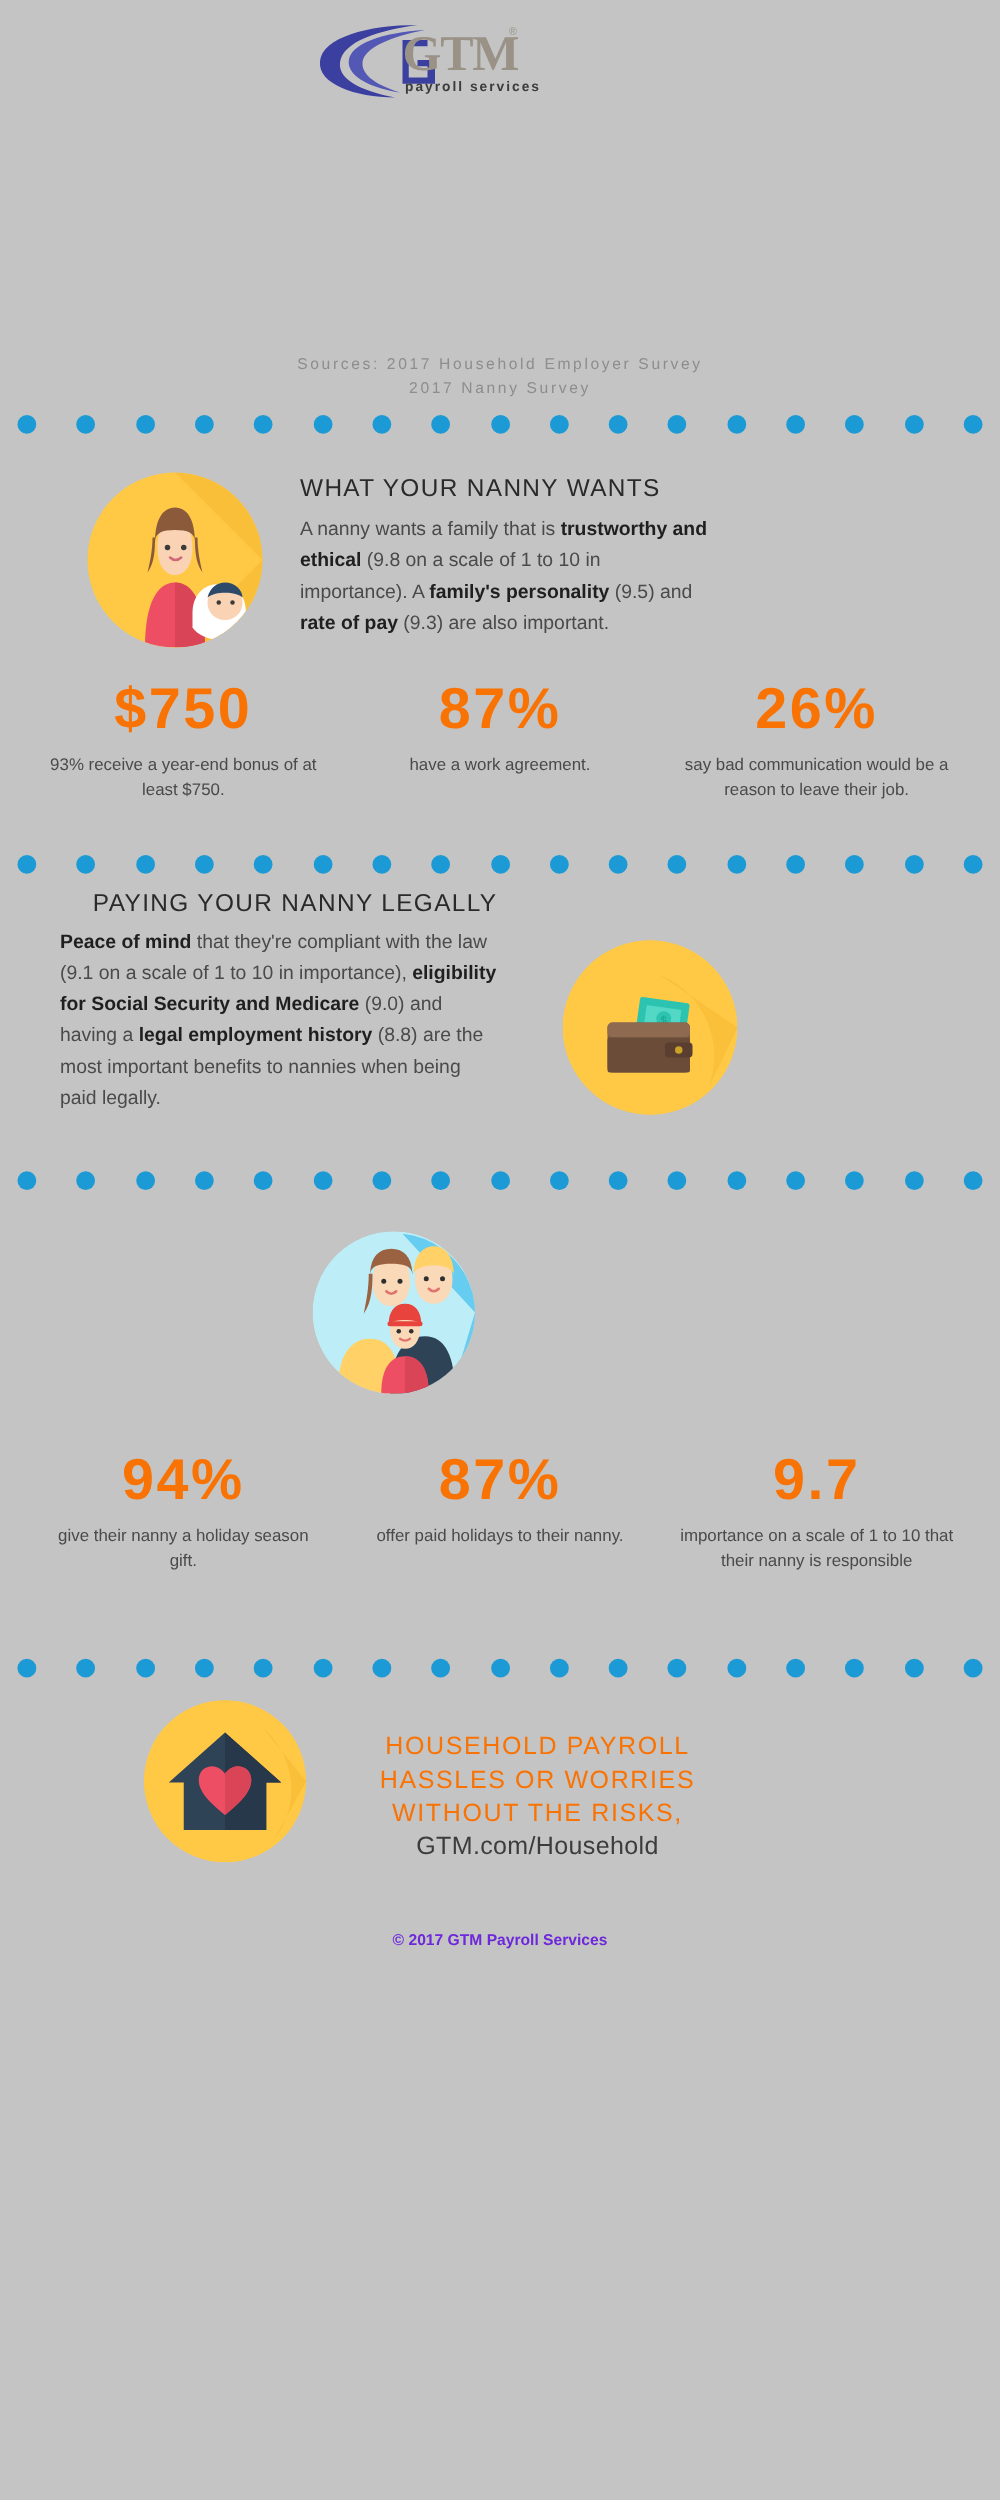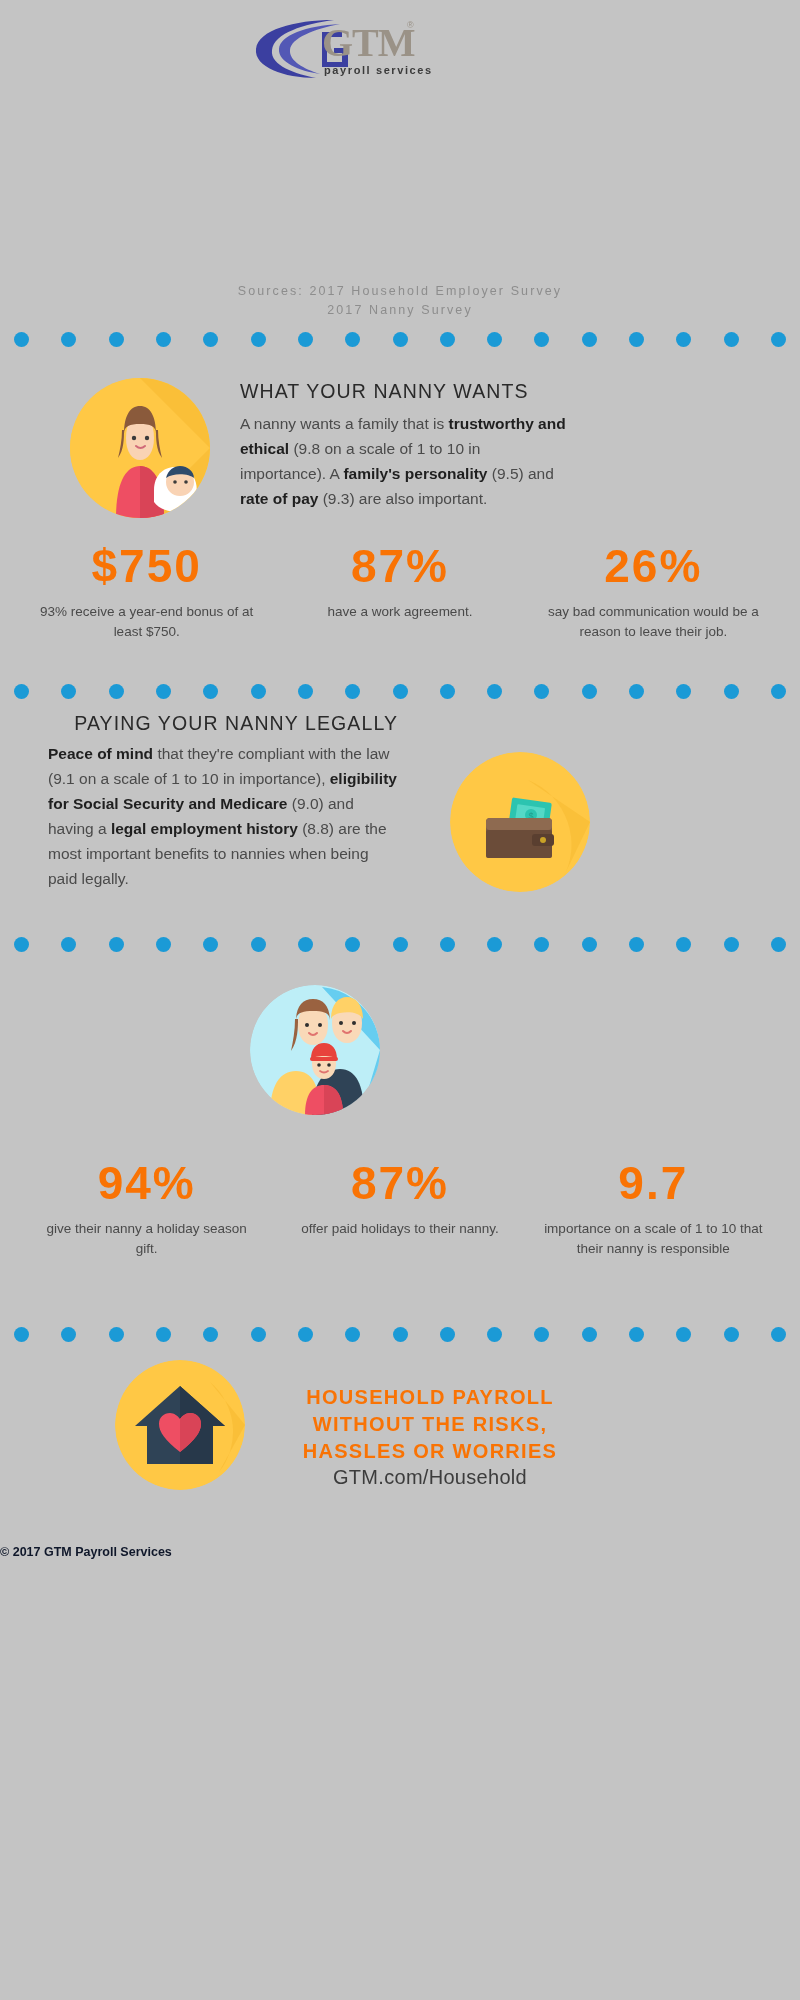--- a/index.html
+++ b/index.html
@@ -49,23 +49,23 @@
   
   .stat-row{position:absolute;left:20px;width:760px;display:flex;}
   .stat{flex:1;text-align:center;}
   .stat .num{color:#f97304;font-weight:700;font-size:46px;letter-spacing:2px;line-height:56px;}
   .stat .cap{color:#4a4a4a;font-size:13.5px;line-height:20px;margin-top:8px;padding:0 14px;}
 
   
   .circ{position:absolute;border-radius:50%;overflow:hidden;}
 
   
-  .cta{position:absolute;color:#f97304;font-weight:700;font-size:20px;line-height:27px;letter-spacing:1.3px;text-align:center;}
+  .cta{position:absolute;color:#f97304;font-weight:400;font-size:20px;line-height:27px;letter-spacing:1.3px;text-align:center;}
   .cta-url{position:absolute;color:#3c3c3c;font-size:20px;text-align:center;letter-spacing:.3px;}
-  .copyright{position:absolute;left:0;width:800px;text-align:left;color:#0f172a;font-size:12.5px;font-weight:700;}
+  .copyright{position:absolute;left:0;width:800px;text-align:center;color:#6d28d9;font-size:12.5px;font-weight:700;}
 </style>
 </head>
 <body>
 
 <div class="page">
 
   <div class="logo-wrap">
     <div class="logo">
       <span>
         <svg width="200" height="66" viewBox="0 0 200 66">
@@ -277,20 +277,20 @@
       <path d="M95 22 A65 65 0 0 1 104 112 L130 65 Z" fill="#f5b82e" opacity=".55"></path>
       <path d="M65 26 L110 66 L98 66 L98 104 L32 104 L32 66 L20 66 Z" fill="#2f4356"></path>
       <path d="M65 26 L110 66 L98 66 L98 104 L65 104 Z" fill="#27384a"></path>
       <path d="M65 92 C50 80 44 72 44 64 C44 57 49 53 55 53 C59 53 63 56 65 59 C67 56 71 53 75 53 C81 53 86 57 86 64 C86 72 80 80 65 92 Z" fill="#ee4e63"></path>
       <path d="M65 59 C67 56 71 53 75 53 C81 53 86 57 86 64 C86 72 80 80 65 92 Z" fill="#d94457"></path>
     </svg>
   </div>
 
   <div class="cta" style="left:270px;top:1384px;width:320px;">
     <div>HOUSEHOLD PAYROLL</div>
+    <div>HASSLES OR WORRIES</div>
     <div>WITHOUT THE RISKS,</div>
-    <div>HASSLES OR WORRIES</div>
   </div>
   <div class="cta-url" style="left:270px;top:1466px;width:320px;">GTM.com/Household</div>
 
   <div class="copyright" style="top: 1545px;">© 2017 GTM Payroll Services</div>
 
 </div>
 
 </body></html>

